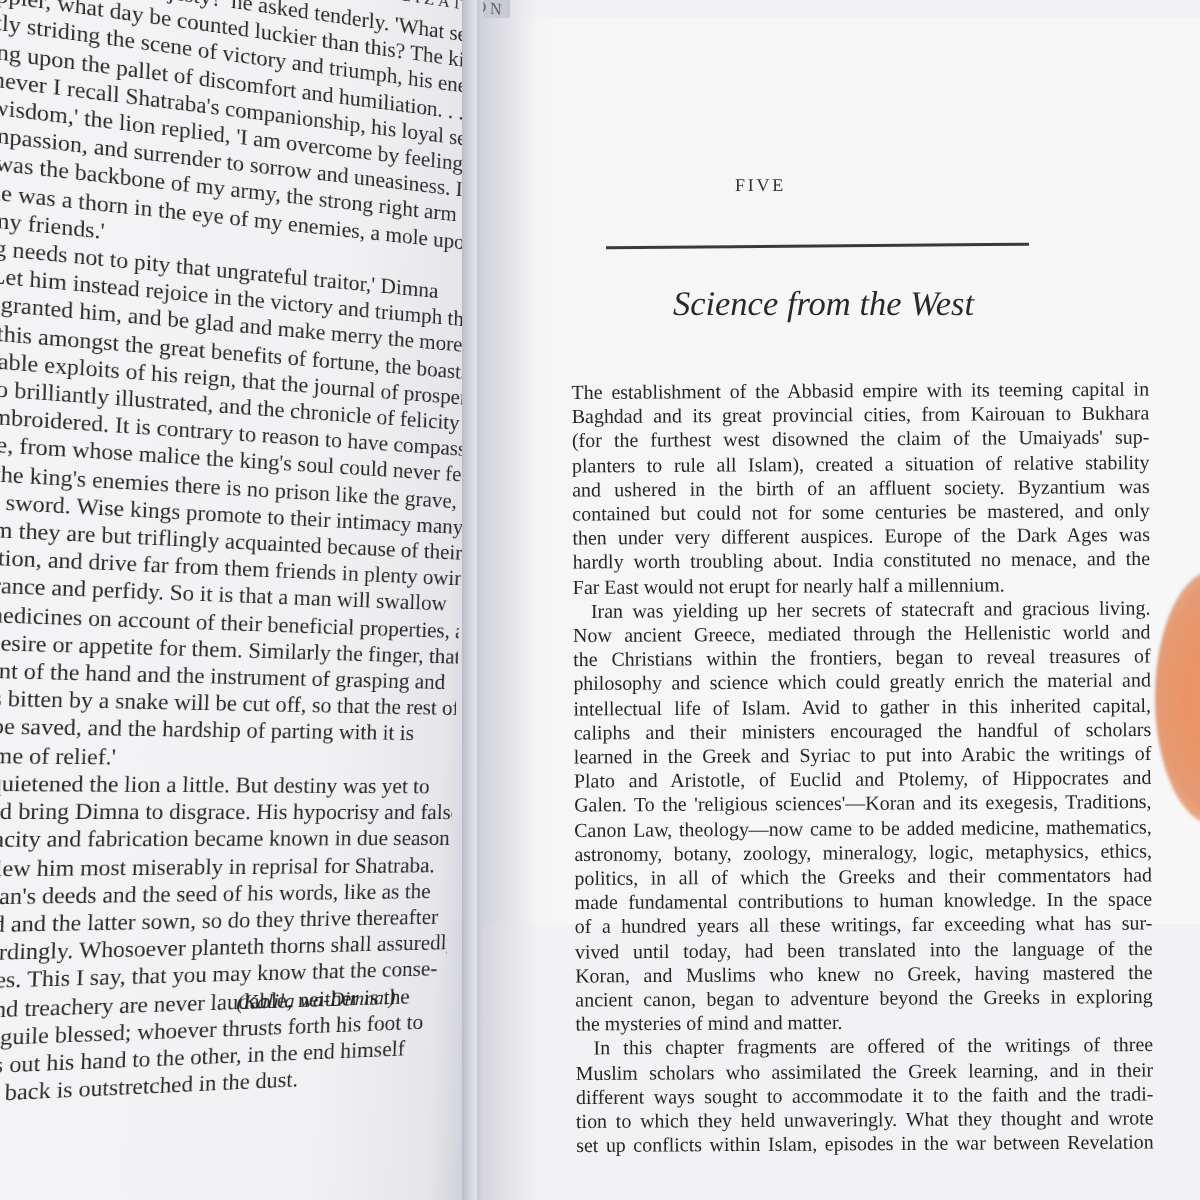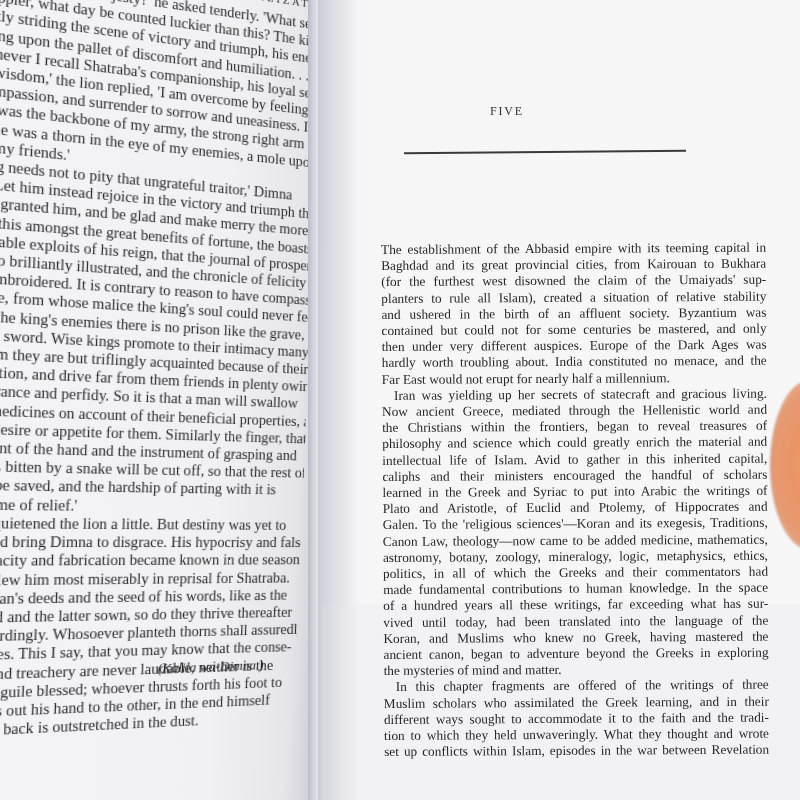--- a/index.html
+++ b/index.html
@@ -13,21 +13,21 @@
   }
   .gutter {
     position:absolute; left:308px; top:0; width:14px; height:800px;
     background:linear-gradient(90deg,#b9bbc8 0%,#d8d9e0 45%,#eeeef1 100%);
   }
   .gutter-shadow {
     position:absolute; left:318px; top:0; width:40px; height:800px;
     background:linear-gradient(90deg,rgba(170,172,185,0.45),rgba(240,240,243,0));
   }
   .right-page {
-    position:absolute; left:322px; top:0; width:478px; height:604px;
+    position:absolute; left:322px; top:12px; width:478px; height:604px;
     background:linear-gradient(90deg,#eeeef1 0%,#f6f6f7 10%,#f7f7f8 100%);
   }
   .running-head {
     position:absolute; left:58px; top:10px; width:300px; text-align:center;
     font-family:"Liberation Serif", serif; font-size:11px; letter-spacing:2.6px; color:#333;
   }
   .left-text {
     position:absolute; left:8px; top:28px; width:318px;
     font-family:"Liberation Serif", serif; font-size:14.2px; line-height:17.2px; color:#2a2a2a;
     text-align:justify;
@@ -116,20 +116,21 @@
       <span class="line">and his back is outstretched in the dust.</span>
     </div>
   <div class="citation"><i>(Kalila wa-Dimna.)</i></div>
 </div>
 
 <div class="gutter"></div>
 
 <div class="right-page">
   <div class="chapter-number">FIVE</div>
   <div class="chapter-rule"></div>
+  <div class="chapter-title">Science from the West</div>
   <div class="body-text" id="body-text">
       <span class="line">The establishment of the Abbasid empire with its teeming capital in</span>
       <span class="line">Baghdad and its great provincial cities, from Kairouan to Bukhara</span>
       <span class="line">(for the furthest west disowned the claim of the Umaiyads' sup-</span>
       <span class="line">planters to rule all Islam), created a situation of relative stability</span>
       <span class="line">and ushered in the birth of an affluent society. Byzantium was</span>
       <span class="line">contained but could not for some centuries be mastered, and only</span>
       <span class="line">then under very different auspices. Europe of the Dark Ages was</span>
       <span class="line">hardly worth troubling about. India constituted no menace, and the</span>
       <span class="line last">Far East would not erupt for nearly half a millennium.</span>

